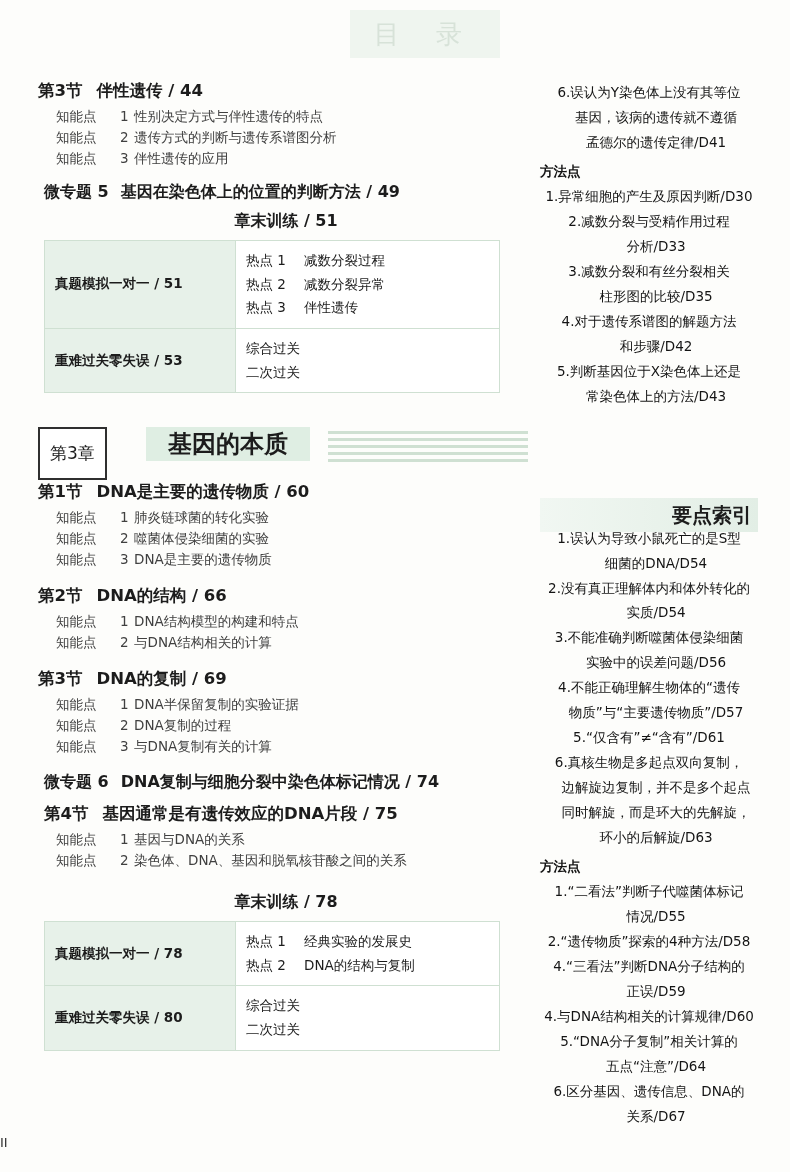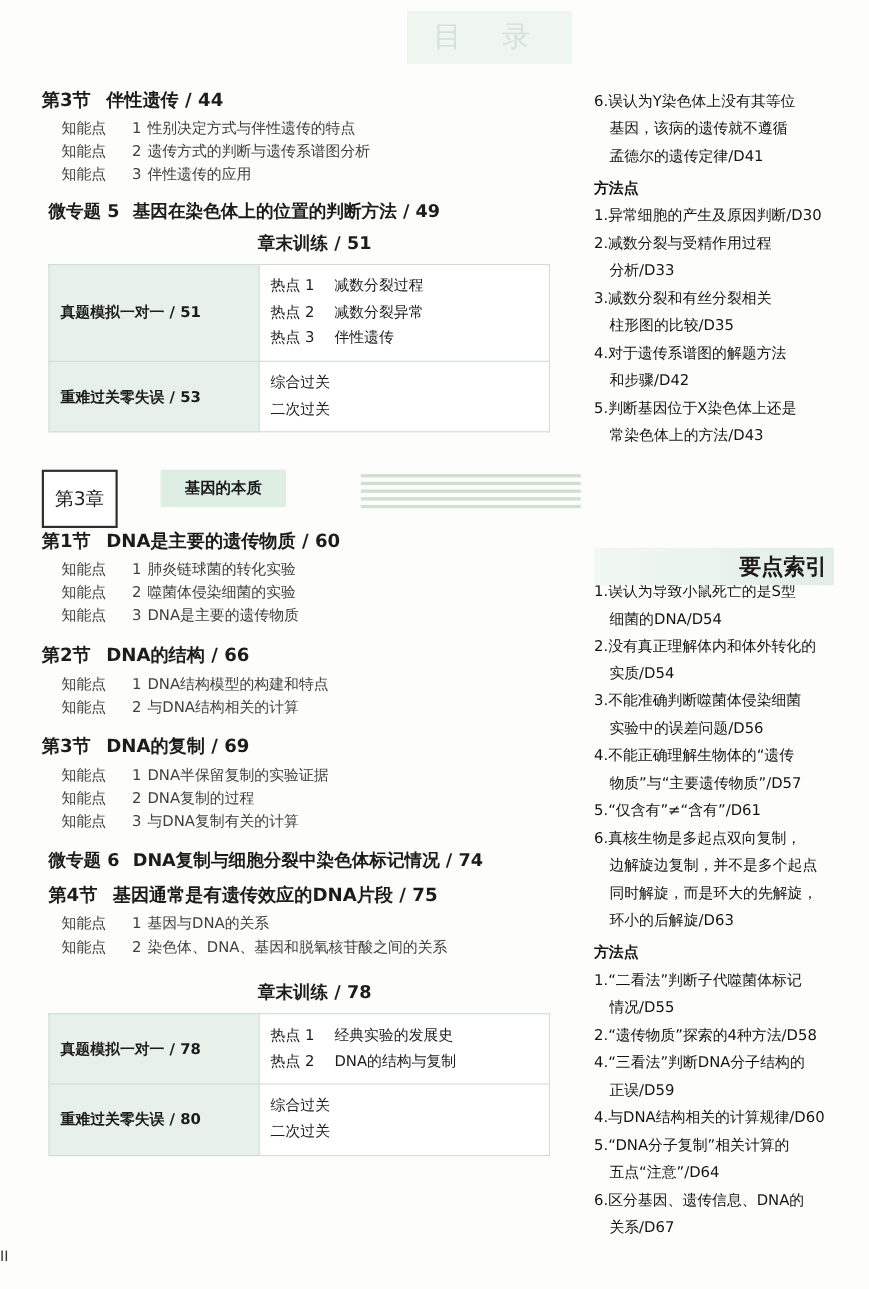--- a/index.html
+++ b/index.html
@@ -5,38 +5,38 @@
   html,body{margin:0;padding:0;}
   body{
     width:790px;height:1172px;
     background:#fdfdfb;
     font-family:"DejaVu Sans","Liberation Sans",sans-serif;
     color:#1c1c1c;
     position:relative;
     overflow:hidden;
   }
   .ghost-title{
-    position:absolute;left:370px;top:10px;width:150px;height:48px;
+    position:absolute;left:350px;top:10px;width:150px;height:48px;
     background:#e4efe6;opacity:.55;
   }
   .ghost-title span{
     display:block;text-align:center;line-height:48px;font-size:26px;
     color:#b9cdbd;letter-spacing:14px;
   }
   .page{
     position:absolute;left:0;top:0;width:790px;height:1172px;
   }
   .left-col{
     position:absolute;left:38px;top:80px;width:490px;
   }
   .right-col{
     position:absolute;left:540px;top:80px;width:218px;
     font-size:13.5px;line-height:1.85;color:#141414;
   }
-  .right-col .rc-line{white-space:nowrap;}
+  .right-col .rc-line{white-space:nowrap;text-align:center;}
   .rc-head{font-weight:bold;margin-top:4px;}
   .sec-title{
     font-weight:bold;font-size:16.5px;margin:0 0 6px 0;
   }
   .sec-title .num{margin-right:14px;}
   .kp{
     font-size:13.5px;color:#404040;margin:3px 0 3px 18px;
   }
   .kp .lbl{display:inline-block;width:64px;}
   .kp .idx{display:inline-block;width:14px;}
@@ -64,21 +64,21 @@
   
   .chapter-bar{
     position:relative;margin:34px 0 16px 0;height:38px;
   }
   .chap-box{
     position:absolute;left:0;top:0;border:2px solid #2f2f2f;
     padding:13px 10px;font-weight:normal;font-size:17px;background:#fff;
   }
   .chap-name{
     position:absolute;left:108px;top:0;height:34px;line-height:34px;
-    background:#dfeee3;padding:0 22px;font-weight:bold;font-size:14px;
+    background:#dfeee3;padding:0 22px;font-weight:bold;font-size:24px;
   }
   .chap-stripes{
     position:absolute;left:290px;top:4px;width:200px;height:26px;
   }
   .chap-stripes i{
     display:block;height:3px;background:#cfe0d2;margin-bottom:4px;
   }
   .index-head{
     position:absolute;left:540px;top:0;width:218px;height:34px;
     line-height:34px;text-align:right;font-size:20px;font-weight:bold;

